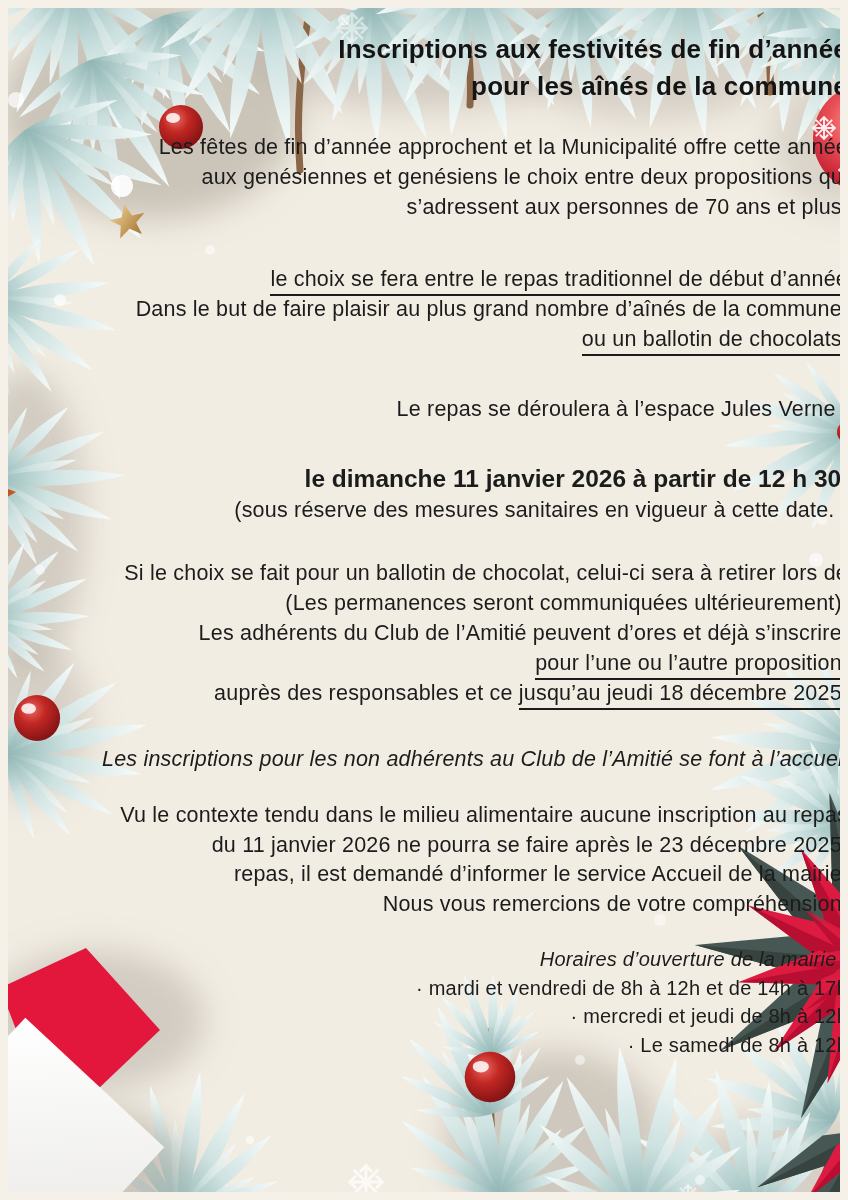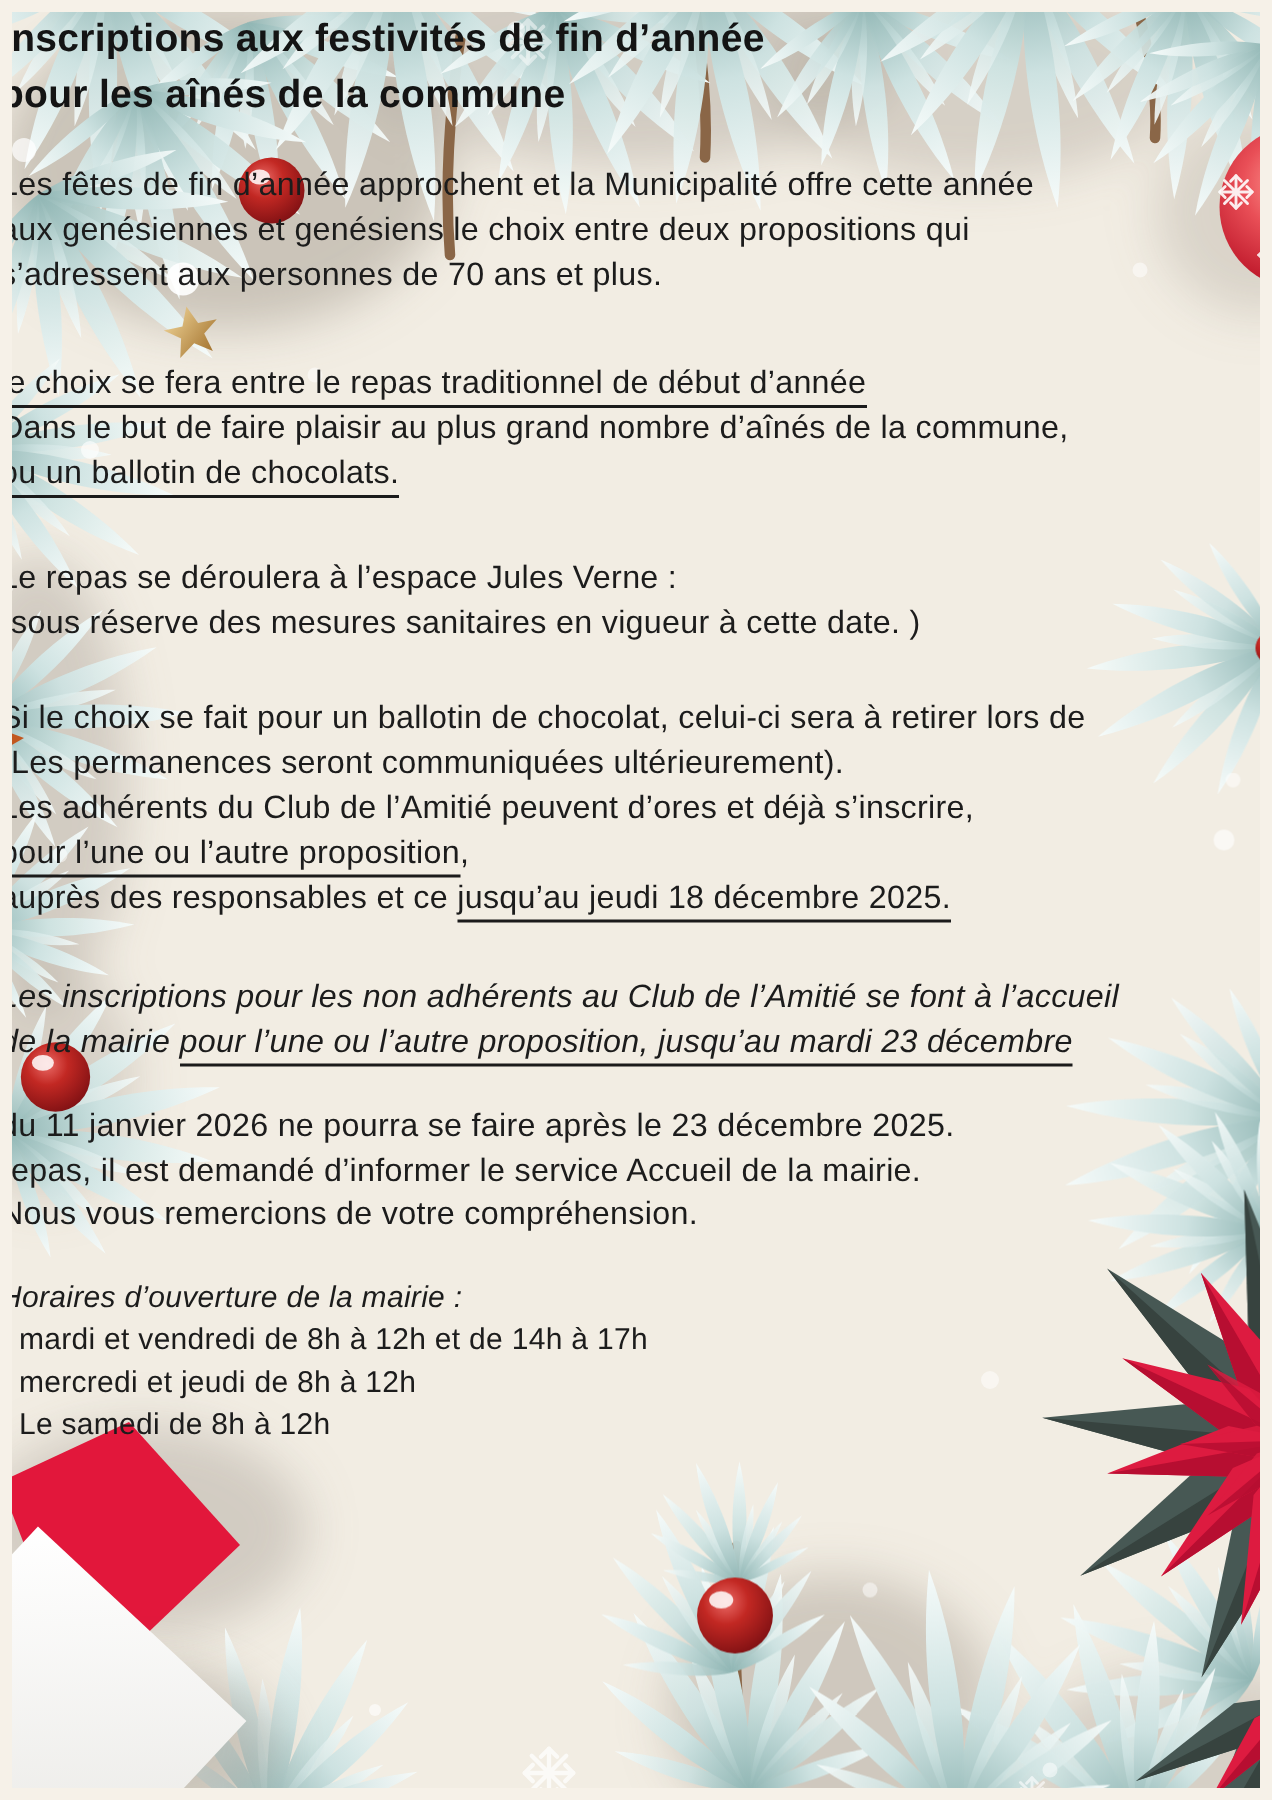--- a/index.html
+++ b/index.html
@@ -6,21 +6,21 @@
   .page {
     position:relative; width:848px; height:1200px; margin:0 auto;
     background:#f2ede3; overflow:hidden;
     font-family:"Liberation Sans", sans-serif; color:#1c1c1c;
   }
   .bg { position:absolute; left:0; top:0; width:848px; height:1200px; }
   .frame {
     position:absolute; inset:0; pointer-events:none; z-index:6;
     box-shadow: inset 0 0 0 8px #f6f1e8;
   }
-  .content { position:absolute; inset:0; z-index:4; text-align:left; padding-top:7px; }
+  .content { position:absolute; inset:0; z-index:4; text-align:right; padding-top:31px; }
   .line { white-space:nowrap; }
   .title { font-size:26px; font-weight:700; line-height:37px; letter-spacing:.2px; color:#141414; }
   .p  { font-size:21.5px; line-height:30px; letter-spacing:.2px; }
   .p1 { margin-top:27px; }
   .p2 { margin-top:42px; }
   .p3 { margin-top:40px; }
   .p4 { margin-top:38px; font-size:24.5px; font-weight:700; line-height:33px; }
   .p5 { margin-top:0; }
   .p6 { margin-top:33px; }
   .p7 { margin-top:36px;font-style:italic; }
@@ -245,38 +245,41 @@
     <div class="p p2">
       <div class="line"><span class="u">le choix se fera entre le repas traditionnel de début d’année </span></div>
       <div class="line">Dans le but de faire plaisir au plus grand nombre d’aînés de la commune,</div>
       <div class="line"><span class="u">ou un ballotin de chocolats.</span></div>
     </div>
 
     <div class="p p3">
       <div class="line">Le repas se déroulera à l’espace Jules Verne :</div>
     </div>
 
+    <div class="p4">
+      <div class="line">le dimanche 11 janvier 2026 à partir de 12 h 30,</div>
+    </div>
     <div class="p p5">
       <div class="line">(sous réserve des mesures sanitaires en vigueur à cette date. )</div>
     </div>
 
     <div class="p p6">
       <div class="line">Si le choix se fait pour un ballotin de chocolat, celui-ci sera à retirer lors de</div>
       <div class="line">(Les permanences seront communiquées ultérieurement).</div>
       <div class="line">Les adhérents du Club de l’Amitié peuvent d’ores et déjà s’inscrire,</div>
       <div class="line"><span class="u">pour l’une ou l’autre proposition</span><span>,</span></div>
       <div class="line"><span>auprès des responsables et ce </span><span class="u">jusqu’au jeudi 18 décembre 2025.</span></div>
     </div>
 
     <div class="p p7">
       <div class="line">Les inscriptions pour les non adhérents au Club de l’Amitié se font à l’accueil</div>
-      <div class="line"><span>de la mairie </span><span class="u">pour l’une ou l’autre proposition,  jusqu’au mardi 23 décembre</span></div>
     </div>
 
     <div class="p p8">
+      <div class="line">Vu le contexte tendu dans le milieu alimentaire aucune inscription au repas</div>
       <div class="line">du 11 janvier 2026 ne pourra se faire après le 23 décembre 2025.</div>
       <div class="line">repas, il est demandé d’informer le service Accueil de la mairie.</div>
       <div class="line">Nous vous remercions de votre compréhension.</div>
     </div>
 
     <div class="hours">
       <div class="line hours-heading">Horaires d’ouverture de la mairie :</div>
       <div class="line">· mardi et vendredi de 8h à 12h et de 14h à 17h</div>
       <div class="line">· mercredi et jeudi de 8h à 12h</div>
       <div class="line">· Le samedi de 8h à 12h</div>

